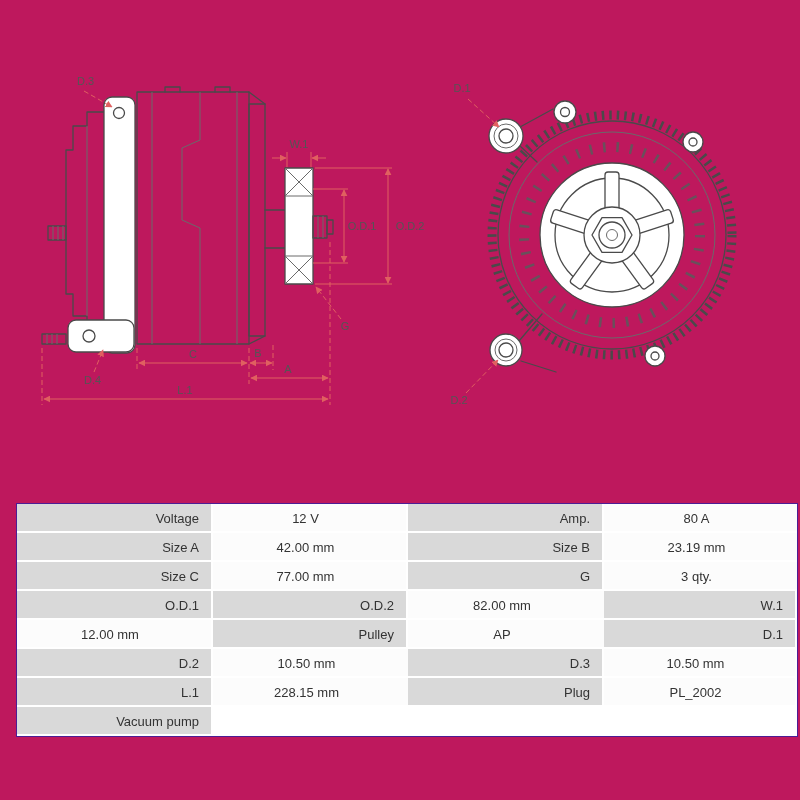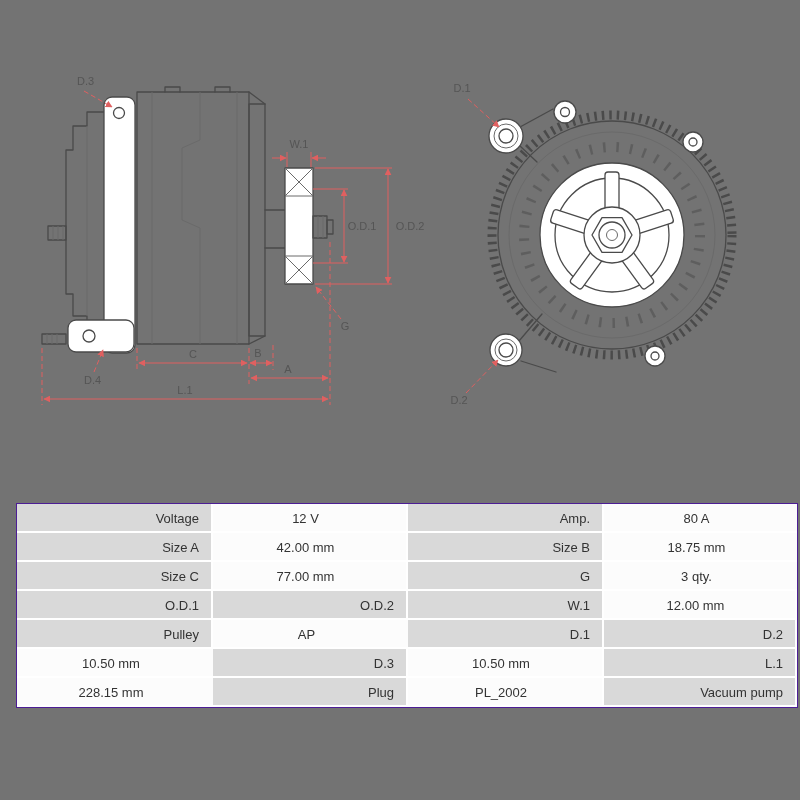--- a/index.html
+++ b/index.html
@@ -1,16 +1,16 @@
 <!DOCTYPE html>
 <html><head>
 <meta charset="utf-8">
 <style>
   html,body{margin:0;padding:0;background:#fff;}
-  #page{position:relative;width:800px;height:800px;background:#737373;overflow:hidden;
+  #page{position:relative;width:800px;height:800px;background:#be185d;overflow:hidden;
         font-family:"Liberation Sans",sans-serif;}
 
   
   #drawing{position:absolute;left:0;top:0;}
   .ln{stroke:#4a4a4a;stroke-width:1.3;fill:none;stroke-linejoin:round;stroke-linecap:round;}
   .lnthin{stroke:#6a6a6a;stroke-width:1;fill:none;}
   .fillw{fill:#fff;}
   .dim{stroke:#e06060;stroke-width:1;fill:none;stroke-dasharray:5 3;}
   .dims{stroke:#e06060;stroke-width:1;fill:none;}
   .dimtxt{font-family:"Liberation Sans",sans-serif;font-size:11px;fill:#555;}
@@ -179,29 +179,30 @@
 
   <div class="spec-table">
     <div class="cell label">Voltage</div>
     <div class="cell value mid">12 V</div>
     <div class="cell label">Amp.</div>
     <div class="cell value">80 A</div>
 
     <div class="cell label">Size A</div>
     <div class="cell value mid">42.00 mm</div>
     <div class="cell label">Size B</div>
-    <div class="cell value">18.75 mm</div>
+    <div class="cell value">23.19 mm</div>
 
     <div class="cell label">Size C</div>
     <div class="cell value mid">77.00 mm</div>
     <div class="cell label">G</div>
     <div class="cell value">3 qty.</div>
 
     <div class="cell label">O.D.1</div>
     <div class="cell label">O.D.2</div>
+    <div class="cell value">82.00 mm</div>
 
     <div class="cell label">W.1</div>
     <div class="cell value mid">12.00 mm</div>
     <div class="cell label">Pulley</div>
     <div class="cell value">AP</div>
 
     <div class="cell label">D.1</div>
     <div class="cell label">D.2</div>
     <div class="cell value">10.50 mm</div>
 

